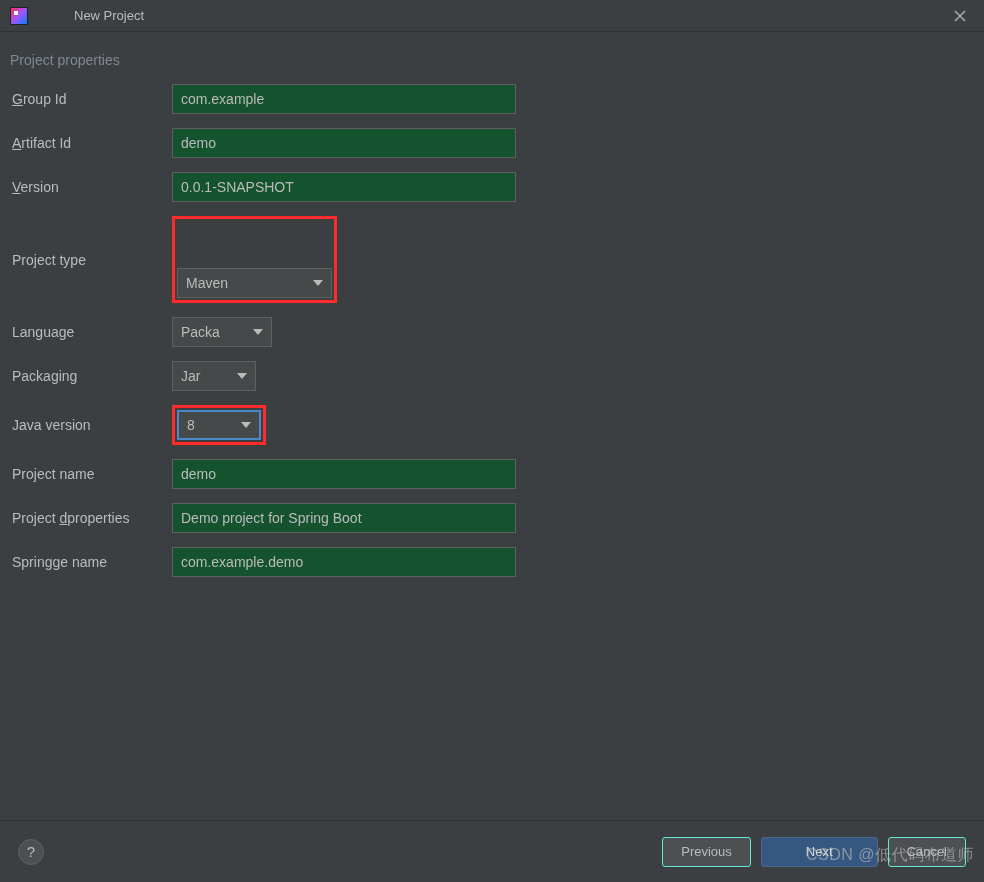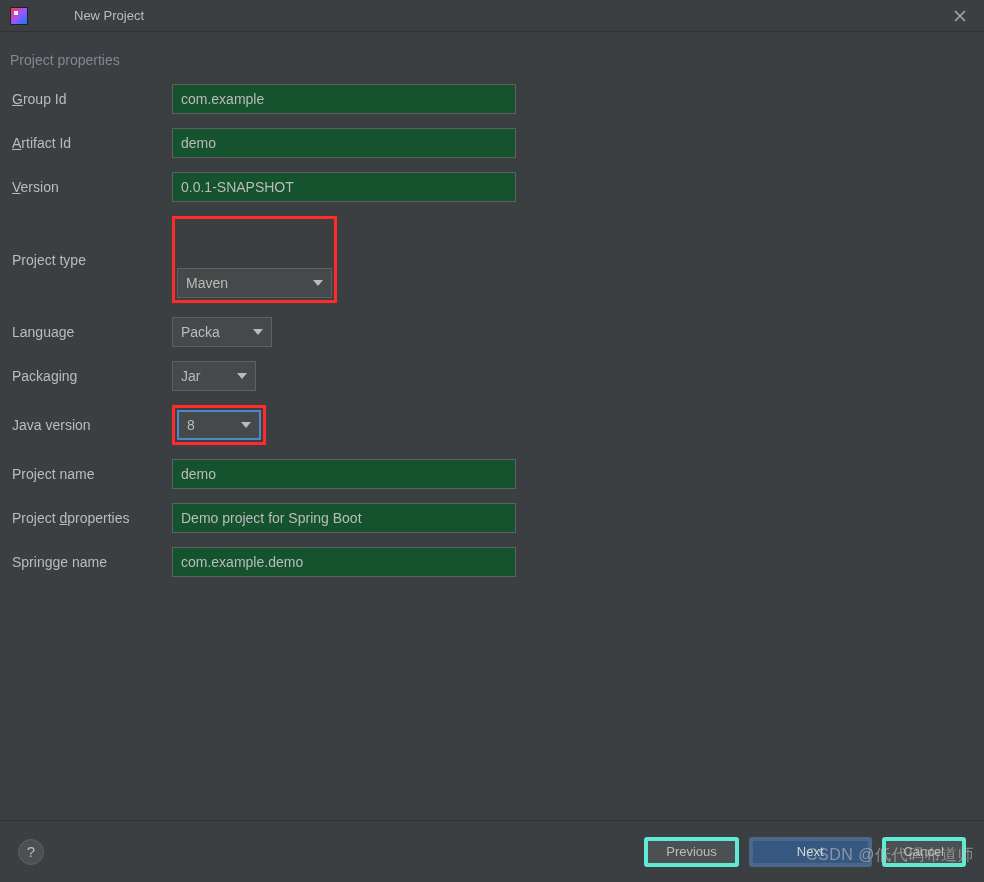--- a/index.html
+++ b/index.html
@@ -68,21 +68,21 @@
   }
   .help-btn {
     width: 26px; height: 26px; border-radius: 50%;
     background: #4c5052; border: 1px solid #5e6060;
     color: #bbbbbb; display: flex; align-items: center; justify-content: center;
     font-size: 15px; cursor: pointer;
   }
   .footer .spacer { flex: 1; }
   .btn {
     height: 30px; padding: 0 18px; margin-left: 10px;
-    background: #4c5052; border: 4px solid #5eead4;
+    background: #4c5052; border: 1px solid #5eead4;
     color: #bbbbbb; font-size: 13px; cursor: pointer;
     display: flex; align-items: center; border-radius: 3px;
   }
   .btn-primary {
     background: #365880; border-color: #4a688a; color: #d8d8d8;
     padding: 0 44px;
   }
   .watermark {
     position: absolute; right: 10px; bottom: 16px;
     color: rgba(200,200,200,0.55); font-size: 16px;

